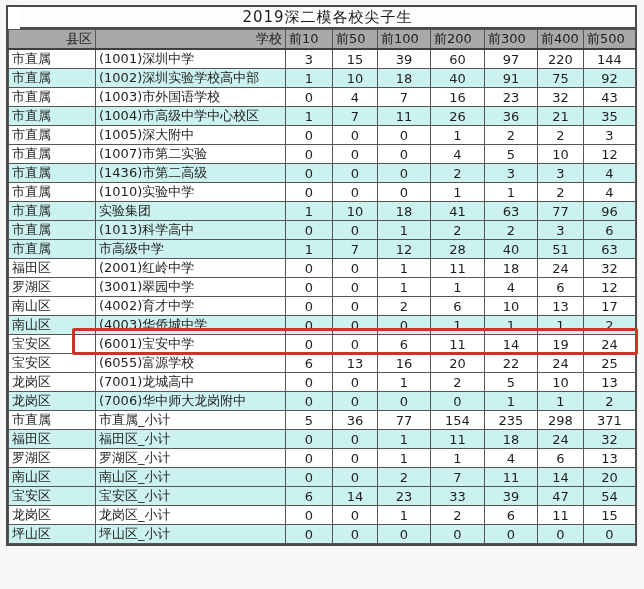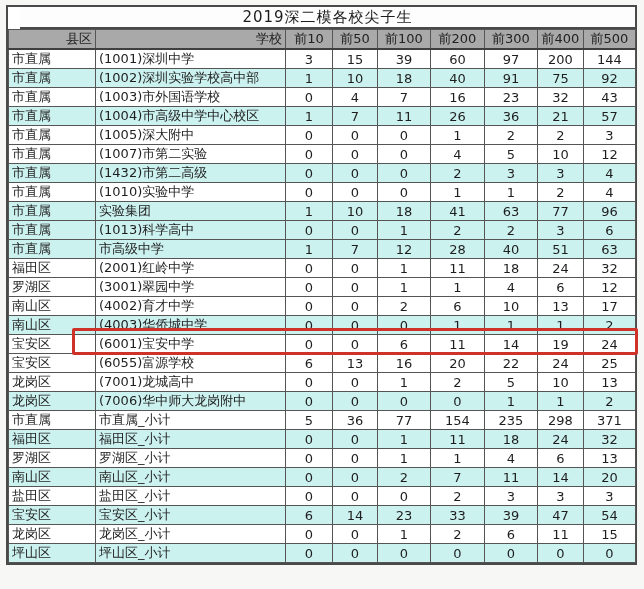--- a/index.html
+++ b/index.html
@@ -35,21 +35,21 @@
     border:1px solid #555;
     height:17px;
     padding:0 3px;
     overflow:hidden;white-space:nowrap;
     font-weight:normal;
     box-sizing:border-box;
   }
   thead th{
     background:#a9a9a9;
     border-bottom:2px solid #3f3f3f;
-    text-align:center;
+    text-align:left;
     color:#222;
   }
   thead th.center{text-align:right;}
   td.num{text-align:center;}
   tr.shaded td{background:#ccf2f0;}
   td.u{text-underline-offset:2px;}
   .highlight-box{
     position:absolute;
     left:64px;right:-3px;
     border:3px solid #cf3228;
@@ -90,21 +90,21 @@
     </thead>
     <tbody>
         <tr>
           <td>市直属</td>
           <td>(1001)深圳中学</td>
           <td class="num">3</td>
           <td class="num">15</td>
           <td class="num">39</td>
           <td class="num">60</td>
           <td class="num">97</td>
-          <td class="num">200</td>
+          <td class="num">220</td>
           <td class="num">144</td>
         </tr>
         <tr class="shaded">
           <td>市直属</td>
           <td>(1002)深圳实验学校高中部</td>
           <td class="num">1</td>
           <td class="num">10</td>
           <td class="num">18</td>
           <td class="num">40</td>
           <td class="num">91</td>
@@ -124,21 +124,21 @@
         </tr>
         <tr class="shaded">
           <td>市直属</td>
           <td>(1004)市高级中学中心校区</td>
           <td class="num">1</td>
           <td class="num">7</td>
           <td class="num">11</td>
           <td class="num">26</td>
           <td class="num">36</td>
           <td class="num">21</td>
-          <td class="num">57</td>
+          <td class="num">35</td>
         </tr>
         <tr>
           <td>市直属</td>
           <td>(1005)深大附中</td>
           <td class="num">0</td>
           <td class="num">0</td>
           <td class="num">0</td>
           <td class="num">1</td>
           <td class="num">2</td>
           <td class="num">2</td>
@@ -150,21 +150,21 @@
           <td class="num">0</td>
           <td class="num">0</td>
           <td class="num">0</td>
           <td class="num">4</td>
           <td class="num">5</td>
           <td class="num">10</td>
           <td class="num">12</td>
         </tr>
         <tr class="shaded">
           <td>市直属</td>
-          <td>(1432)市第二高级</td>
+          <td>(1436)市第二高级</td>
           <td class="num">0</td>
           <td class="num">0</td>
           <td class="num">0</td>
           <td class="num">2</td>
           <td class="num">3</td>
           <td class="num">3</td>
           <td class="num">4</td>
         </tr>
         <tr>
           <td>市直属</td>
@@ -335,31 +335,20 @@
           <td class="u">南山区</td>
           <td>南山区_小计</td>
           <td class="num">0</td>
           <td class="num">0</td>
           <td class="num">2</td>
           <td class="num">7</td>
           <td class="num">11</td>
           <td class="num">14</td>
           <td class="num">20</td>
         </tr>
-        <tr>
-          <td class="u">盐田区</td>
-          <td>盐田区_小计</td>
-          <td class="num">0</td>
-          <td class="num">0</td>
-          <td class="num">0</td>
-          <td class="num">2</td>
-          <td class="num">3</td>
-          <td class="num">3</td>
-          <td class="num">3</td>
-        </tr>
         <tr class="shaded">
           <td class="u">宝安区</td>
           <td>宝安区_小计</td>
           <td class="num">6</td>
           <td class="num">14</td>
           <td class="num">23</td>
           <td class="num">33</td>
           <td class="num">39</td>
           <td class="num">47</td>
           <td class="num">54</td>

